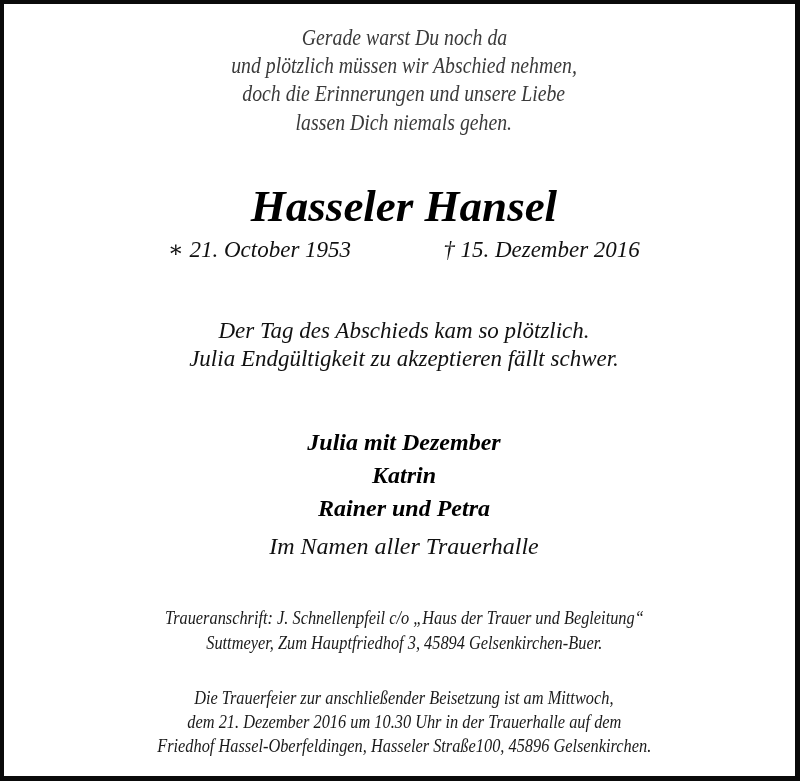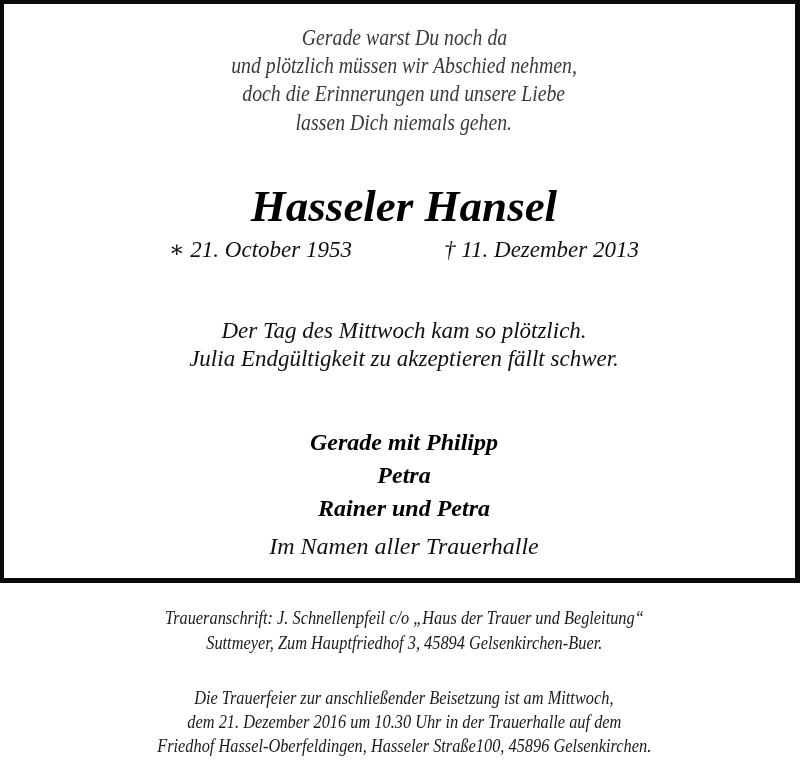--- a/index.html
+++ b/index.html
@@ -1,19 +1,19 @@
 <!DOCTYPE html>
 <html><head>
   <meta charset="utf-8">
   <style>
     html, body { margin: 0; padding: 0; background: #fff; }
     body { width: 800px; height: 781px; overflow: hidden; }
     .frame {
       position: absolute; left: 0; top: 0;
-      width: 800px; height: 583px; box-sizing: border-box;
+      width: 800px; height: 781px; box-sizing: border-box;
       border-left: 4px solid #0a0a0a; border-top: 4px solid #0a0a0a;
       border-right: 5px solid #0a0a0a; border-bottom: 5px solid #0a0a0a;
       background: #fff;
     }
     .line {
       position: absolute; left: 0; width: 800px; text-align: center;
       font-family: "Liberation Serif", "DejaVu Serif", serif;
       font-style: italic; white-space: nowrap;
     }
     .cond { display: inline-block; transform: scaleX(0.86); transform-origin: center; }
@@ -34,28 +34,28 @@
   <div class="line poem" style="top:20px;"><span class="cond">Gerade warst Du noch da</span></div>
   <div class="line poem" style="top:48px;"><span class="cond">und plötzlich müssen wir Abschied nehmen,</span></div>
   <div class="line poem" style="top:76px;"><span class="cond">doch die Erinnerungen und unsere Liebe</span></div>
   <div class="line poem" style="top:105px;"><span class="cond">lassen Dich niemals gehen.</span></div>
 
   <div class="line name" style="top:177px;"><span>Hasseler Hansel</span></div>
 
   <div class="line dates" style="top:232px;">
     <span>∗</span>
     <span>21. October 1953</span><span class="gap"></span><span>†</span>
-    <span>11. Dezember 2013</span>
+    <span>15. Dezember 2016</span>
   </div>
 
-  <div class="line quote" style="top:313px;"><span>Der Tag des Mittwoch kam so plötzlich.</span></div>
+  <div class="line quote" style="top:313px;"><span>Der Tag des Abschieds kam so plötzlich.</span></div>
   <div class="line quote" style="top:341px;"><span>Julia Endgültigkeit zu akzeptieren fällt schwer.</span></div>
 
-  <div class="line family" style="top:422px;"><span>Gerade mit Philipp</span></div>
-  <div class="line family" style="top:455px;"><span>Petra</span></div>
+  <div class="line family" style="top:422px;"><span>Julia mit Dezember</span></div>
+  <div class="line family" style="top:455px;"><span>Katrin</span></div>
   <div class="line family" style="top:488px;"><span>Rainer und Petra</span></div>
   <div class="line behalf" style="top:527px;"><span>Im Namen aller Trauerhalle</span></div>
 
   <div class="line info" style="top:602px;"><span class="cond">Traueranschrift: J. Schnellenpfeil  c/o „Haus der Trauer und Begleitung“</span></div>
   <div class="line info" style="top:627px;"><span class="cond">Suttmeyer, Zum Hauptfriedhof 3, 45894 Gelsenkirchen-Buer.</span></div>
 
   <div class="line info" style="top:682px;"><span class="cond">Die Trauerfeier zur anschließender Beisetzung ist am Mittwoch,</span></div>
   <div class="line info" style="top:706px;"><span class="cond">dem 21. Dezember 2016 um 10.30 Uhr in der Trauerhalle auf dem</span></div>
   <div class="line info" style="top:730px;"><span class="cond">Friedhof Hassel-Oberfeldingen, Hasseler Straße100, 45896 Gelsenkirchen.</span></div>
 

